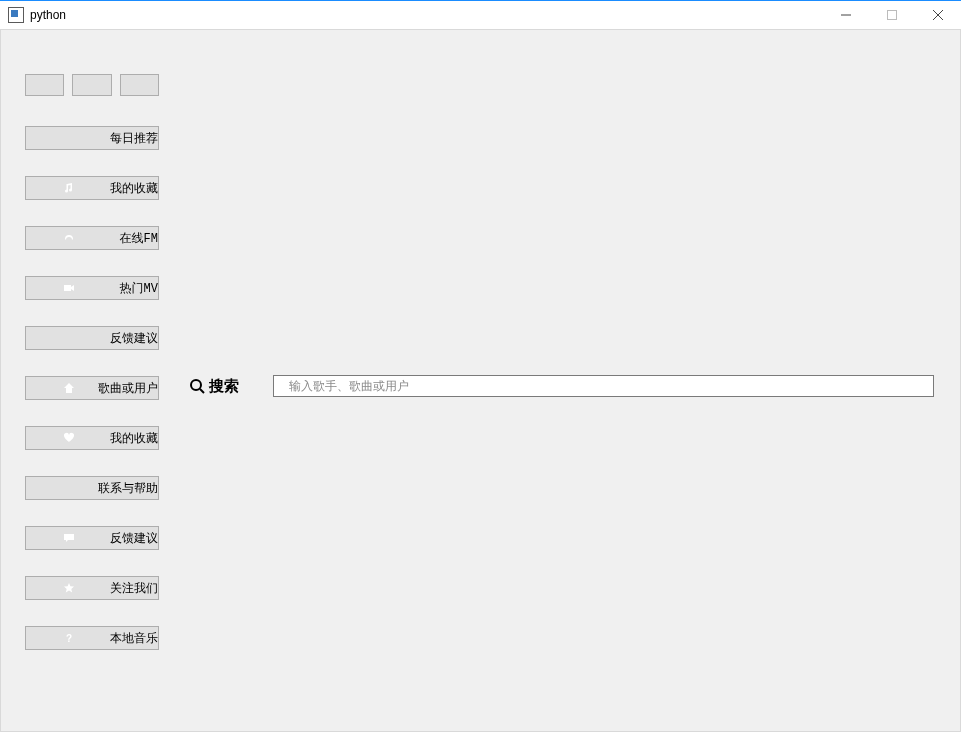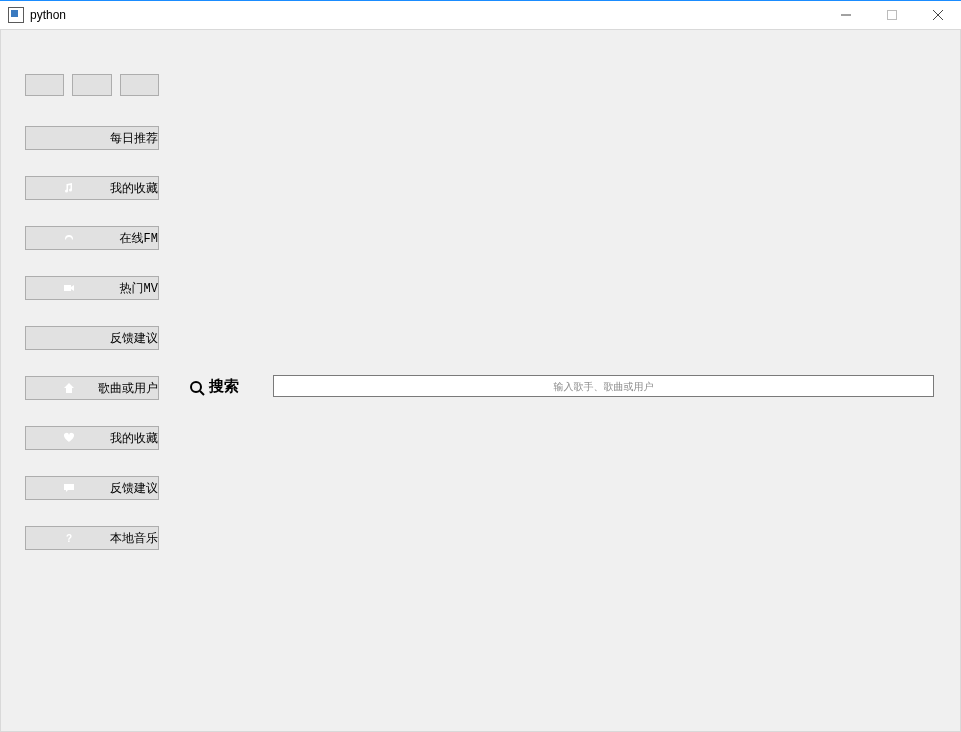--- a/index.html
+++ b/index.html
@@ -97,39 +97,38 @@
     position: absolute;
     left: 188px;
     top: 344px;
     right: 26px;
     height: 24px;
     display: flex;
     align-items: center;
   }
   .search-label-wrap {
     display: flex;
-    align-items: flex-end;
+    align-items: center;
     gap: 4px;
     font-size: 15px;
     font-weight: 600;
     color: #000;
     margin-right: 34px;
   }
   .search-label-wrap svg { display: block; }
   .search-input {
     flex: 1 1 auto;
     height: 22px;
     border: 1px solid #7a7a7a;
     background: #fff;
-    font-size: 10px;
-    padding: 2px 7px;
+    font-size: 12px;
+    padding: 2px 15px;
     color: #000;
     outline: none;
     font-family: inherit;
-    text-align: center;
   }
   .search-input::placeholder { color: #8a8a8a; }
 </style>
 </head>
 <body>
 
 <div class="titlebar">
   <div class="icon-box"></div>
   <div class="title-text">python</div>
   <div class="spacer"></div>
@@ -208,30 +207,41 @@
 
     <div class="nav-btn">
       <span class="nav-icon">
         <svg width="12" height="12" viewBox="0 0 12 12">
             <path d="M6 10 C6 10 1 6.5 1 3.8 A2.3 2.3 0 0 1 6 3 A2.3 2.3 0 0 1 11 3.8 C11 6.5 6 10 6 10 Z" fill="#fff"></path>
           </svg>
       </span>
       <span class="nav-label">我的收藏</span>
     </div>
 
+    <div class="nav-btn">
+      <span class="nav-label">联系与帮助</span>
+    </div>
 
     <div class="nav-btn">
       <span class="nav-icon">
         <svg width="12" height="12" viewBox="0 0 12 12">
             <path d="M1 2 H11 V8 H5 L3 10 V8 H1 Z" fill="#fff"></path>
           </svg>
       </span>
       <span class="nav-label">反馈建议</span>
     </div>
 
+    <div class="nav-btn">
+      <span class="nav-icon">
+        <svg width="12" height="12" viewBox="0 0 12 12">
+            <path d="M6 1 L7.4 4.3 L11 4.6 L8.3 7 L9.2 10.5 L6 8.6 L2.8 10.5 L3.7 7 L1 4.6 L4.6 4.3 Z" fill="#fff"></path>
+          </svg>
+      </span>
+      <span class="nav-label">关注我们</span>
+    </div>
 
     <div class="nav-btn">
       <span class="nav-icon">
         <svg width="12" height="12" viewBox="0 0 12 12">
             <text x="6" y="10" text-anchor="middle" font-size="10" font-weight="bold" fill="#fff">?</text>
           </svg>
       </span>
       <span class="nav-label">本地音乐</span>
     </div>
   </div>

